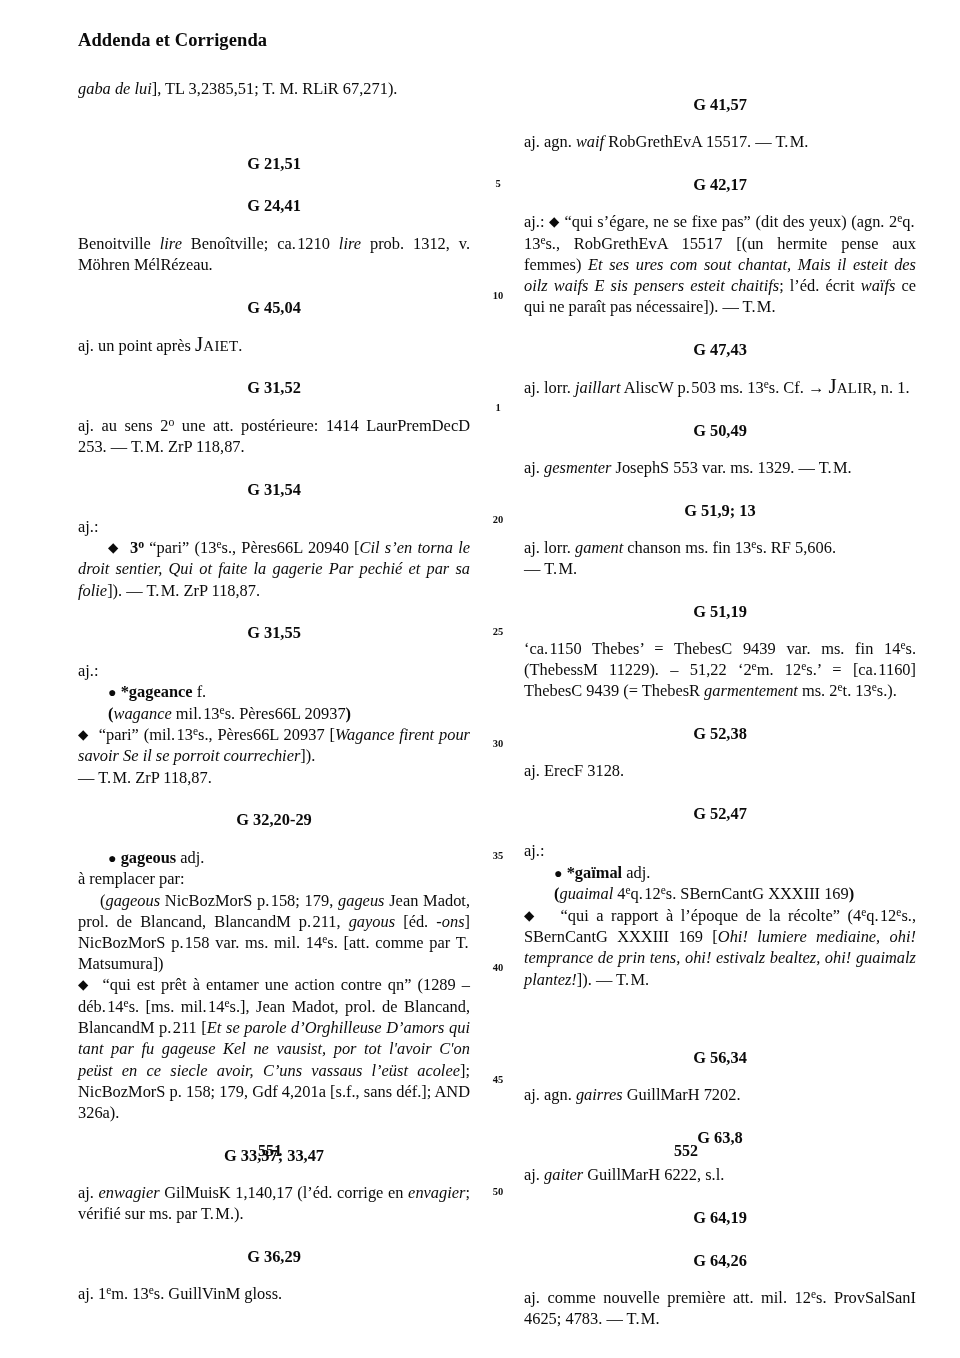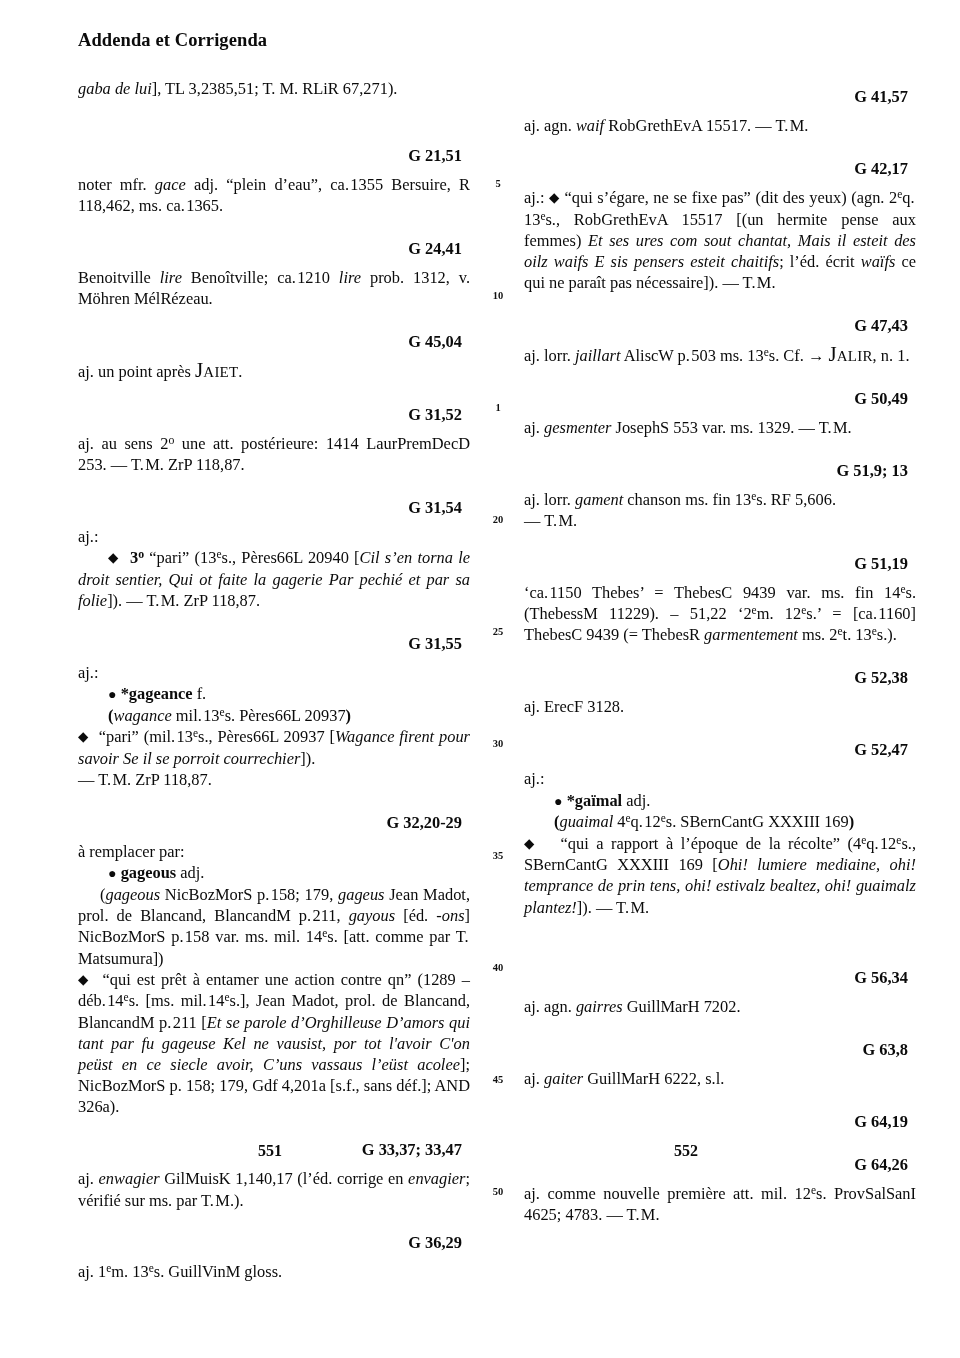--- a/index.html
+++ b/index.html
@@ -64,22 +64,22 @@
     font-size: 10.5px;
     font-weight: bold;
     font-family: "Liberation Serif", "DejaVu Serif", serif;
     color: #111;
   }
 
   
   .entry { margin: 0 0 21.5px 0; }
   .entry:last-child { margin-bottom: 0; }
   .lemma {
-    margin: 8px;
-    text-align: right;
+    margin: 16px;
+    text-align: center;
     white-space: nowrap;
   }
   p.para { margin: 0; }
 
   .i { font-style: italic; }
   .b { font-weight: bold; }
   .sc {
     font-variant: small-caps;
     font-size: 21px;
     letter-spacing: 0.2px;
@@ -129,21 +129,20 @@
     <div class="col col-left">
 
       <div class="entry">
         <p class="para last-flush"><span class="i">gaba de lui</span><span>], TL 3,2385,51; T. M. RLiR 67,271).</span></p>
       </div>
 
       <div style="height:16px"></div>
 
       <div class="entry">
         <p class="lemma b">G 21,51</p>
-        <p class="para">noter mfr. <span class="i">gace</span> adj. “plein d’eau”, ca. 1355&nbsp;Bersuire, R 118,462, ms. ca. 1365.</p>
       </div>
 
       <div class="entry">
         <p class="lemma b">G 24,41</p>
         <p class="para">Benoitville <span class="i">lire</span> Benoîtville; ca. 1210 <span class="i">lire</span> prob. 1312, v. Möhren MélRézeau.</p>
       </div>
 
       <div class="entry">
         <p class="lemma b">G 45,04</p>
         <p class="para last-flush">aj. un point après <span class="sc">Jaiet</span>.</p>
@@ -164,22 +163,22 @@
         <p class="lemma b">G 31,55</p>
         <p class="para last-flush">aj.:</p>
         <p class="para ind2 last-flush"><span class="bullet-ci">●</span>&nbsp;<span class="b">*gageance</span> f.</p>
         <p class="para ind2 last-flush"><span class="b">(</span><span class="i">wagance</span> mil. 13<span class="sup">e</span>s. Pères66L 20937<span class="b">)</span></p>
         <p class="para"><span class="bullet-sq">◆</span>&nbsp; “pari” (mil. 13<span class="sup">e</span>s., Pères66L 20937 [<span class="i">Wagance firent pour savoir Se il se porroit courrechier</span>]).</p>
         <p class="para last-flush">— T. M. ZrP 118,87.</p>
       </div>
 
       <div class="entry">
         <p class="lemma b">G 32,20-29</p>
+        <p class="para ind2 last-flush"><span class="bullet-ci">●</span>&nbsp;<span class="b">gageous</span> adj.</p>
         <p class="para last-flush">à remplacer par:</p>
-        <p class="para ind2 last-flush"><span class="bullet-ci">●</span>&nbsp;<span class="b">gageous</span> adj.</p>
         <p class="para ind">(<span class="i">gageous</span> NicBozMorS p. 158; 179, <span class="i">gageus</span> Jean Madot, prol. de Blancand, BlancandM p. 211, <span class="i">gayous</span> [éd. <span class="i">-ons</span>] NicBozMorS p. 158 var. ms. mil. 14<span class="sup">e</span>s. [att. comme par T. Matsumura])</p>
         <p class="para"><span class="bullet-sq">◆</span>&nbsp; “qui est prêt à entamer une action contre qn” (1289 – déb. 14<span class="sup">e</span>s. [ms. mil. 14<span class="sup">e</span>s.], Jean Madot, prol. de Blancand, BlancandM p. 211 [<span class="i">Et se parole d’Orghilleuse D’amors qui tant par fu gageuse Kel ne vausist, por tot l'avoir C'on peüst en ce siecle avoir, C’uns vassaus l’eüst acolee</span>]; NicBozMorS p. 158; 179, Gdf 4,201a [s.f., sans déf.]; AND 326a).</p>
       </div>
 
       <div class="entry">
         <p class="lemma b">G 33,37; 33,47</p>
         <p class="para">aj. <span class="i">enwagier</span> GilMuisK 1,140,17 (l’éd. corrige en <span class="i">envagier</span>; vérifié sur ms. par T. M.).</p>
       </div>
 
       <div class="entry">

